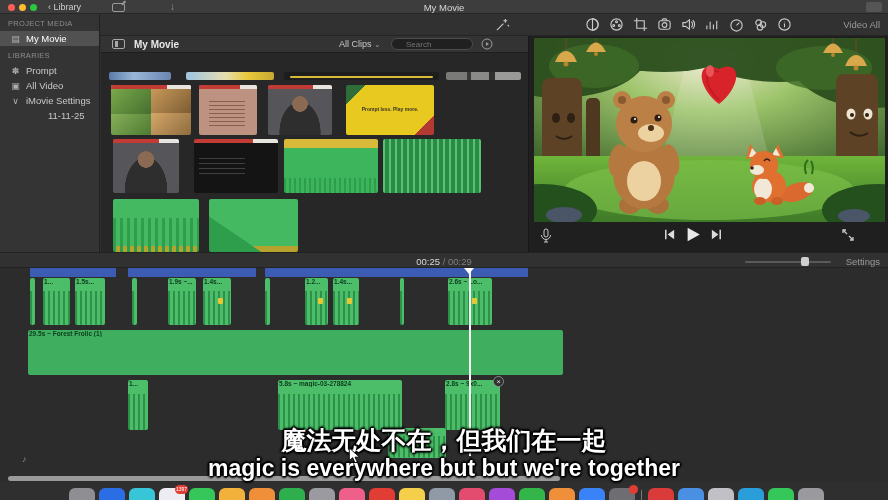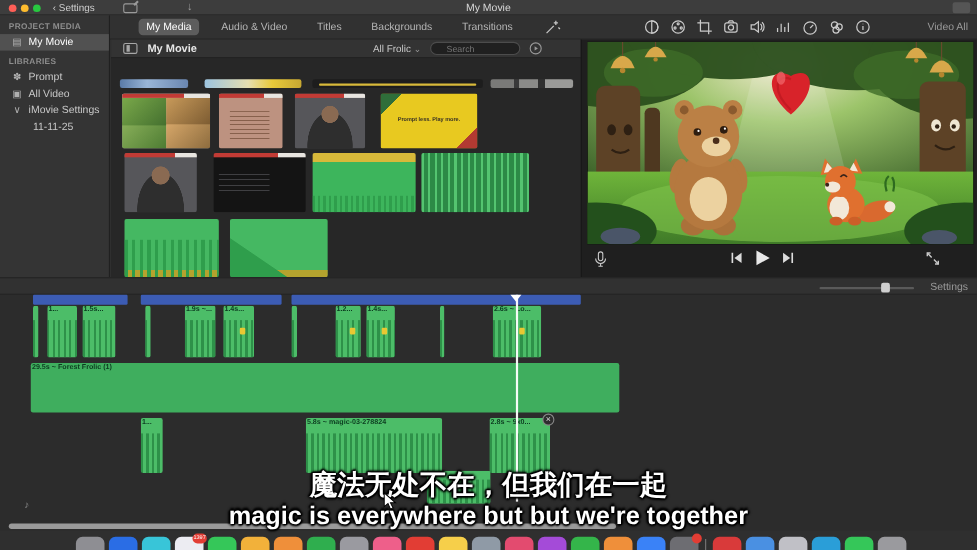--- a/index.html
+++ b/index.html
@@ -19,25 +19,25 @@
   #tabs{position:absolute;left:126px;top:3px;display:flex;gap:13px;align-items:center}
   .tab{color:#b5b5b5;font-size:9.5px;padding:2px 7px;border-radius:4px;white-space:nowrap}
   .tab.active{background:#5d5d5d;color:#fff}
   #adjust-icons{position:absolute;left:585px;top:3px;display:flex;gap:9px;align-items:center}
   .icx{width:15px;height:15px;display:block}
   .icx path,.icx circle,.icx rect,.icx line{stroke:#c9c9c9;fill:none;stroke-width:1.2}
   #reset-all{position:absolute;right:8px;top:5px;color:#9a9a9a;font-size:9.5px}
   #wand{position:absolute;left:495px;top:3px}
   
   #sidebar{position:absolute;left:0;top:14px;width:100px;height:238px;background:#343434;border-right:1px solid #202020}
-  .sb-header{color:#8d8d8d;font-size:7.5px;font-weight:bold;letter-spacing:.3px;padding:5px 0 3px 8px}
+  .sb-header{color:#8d8d8d;font-size:7.5px;font-weight:normal;letter-spacing:.3px;padding:5px 0 3px 8px}
   .sb-row{display:flex;align-items:center;gap:5px;height:15px;padding-left:10px;color:#c9c9c9;font-size:9.5px;white-space:nowrap}
   .sb-row.sel{background:#515151;color:#fff}
   .sb-ic{width:11px;color:#b0b0b0;font-size:9px;text-align:center}
-  .sb-indent{padding-left:30px}
+  .sb-indent{padding-left:48px}
   
   #browser{position:absolute;left:101px;top:36px;width:427px;height:216px;background:#272727}
   #bheader{position:absolute;left:0;top:0;width:100%;height:17px;background:#333;border-bottom:1px solid #1e1e1e}
   #panel-toggle{position:absolute;left:11px;top:3px;width:13px;height:10px;border:1px solid #a8a8a8;border-radius:2px}
   #panel-toggle:after{content:"";position:absolute;left:2px;top:1px;width:3px;height:6px;background:#a8a8a8}
   #btitle{position:absolute;left:33px;top:3px;color:#e8e8e8;font-weight:bold;font-size:10px}
   #all-clips{position:absolute;left:238px;top:3px;color:#c9c9c9;font-size:9px}
   #all-clips .chev{color:#9a9a9a;font-size:8px}
   #bsearch{position:absolute;left:290px;top:2px;width:82px;height:12px;background:#202020;border:1px solid #4c4c4c;border-radius:6px;color:#8a8a8a;font-size:8px;padding:0 4px 0 14px;outline:none}
   #search-mag{position:absolute;left:294px;top:4px}
@@ -102,35 +102,28 @@
   .dock-div{width:1px;height:22px;background:rgba(255,255,255,.35);margin:2px 2px 0;flex:0 0 auto}
   #cursor{position:absolute;left:348px;top:448px}
 </style>
 </head>
 <body>
 
 <div id="titlebar">
   <span class="tl-dot" style="left:8px;background:#ff5f57"></span>
   <span class="tl-dot" style="left:19px;background:#febc2e"></span>
   <span class="tl-dot" style="left:30px;background:#28c840"></span>
-  <span id="back-btn">‹ Settings</span>
+  <span id="back-btn">‹ Library</span>
   <span id="tb-share"></span>
   <span id="tb-down">↓</span>
   <span id="win-title">My Movie</span>
   <span id="tb-widget"></span>
 </div>
 
 <div id="tabstrip">
-  <div id="tabs">
-      <div class="tab active">My Media</div>
-      <div class="tab">Audio &amp; Video</div>
-      <div class="tab">Titles</div>
-      <div class="tab">Backgrounds</div>
-      <div class="tab">Transitions</div>
-    </div>
   <svg id="wand" class="icx" viewBox="0 0 16 16">
     <path d="M2 14 L9 7"></path>
       <path d="M11 2v4M9 4h4M13.5 8.5l1.5 1.5"></path>
   </svg>
   <div id="adjust-icons">
     <svg class="icx" viewBox="0 0 16 16">
         <circle cx="8" cy="8" r="6"></circle>
         <path d="M8 2 a6 6 0 0 1 0 12 z" fill="#c9c9c9"></path>
       </svg>
     <svg class="icx" viewBox="0 0 16 16">
@@ -197,21 +190,21 @@
       <div class="sb-row sb-indent">
         <span>11-11-25</span>
       </div>
     </div>
 </div>
 
 <div id="browser">
   <div id="bheader">
     <span id="panel-toggle"></span>
     <span id="btitle">My Movie</span>
-    <span id="all-clips"><span>All Frolic</span> <span class="chev">⌄</span></span>
+    <span id="all-clips"><span>All Clips</span> <span class="chev">⌄</span></span>
     <svg id="search-mag" width="8" height="8" viewBox="0 0 10 10">
         <circle cx="4" cy="4" r="3" fill="none" stroke="#8a8a8a"></circle>
         <path d="M6.5 6.5L9 9" stroke="#8a8a8a"></path>
       </svg>
     <input id="bsearch" placeholder="Search" style="">
     <svg id="circ-play" width="12" height="12" viewBox="0 0 12 12">
         <circle cx="6" cy="6" r="5" fill="none" stroke="#9a9a9a"></circle>
         <path d="M5 4l3 2-3 2z" fill="#9a9a9a"></path>
       </svg>
   </div>
@@ -361,20 +354,21 @@
         <path d="M2 2l7 5-7 5z" fill="#dcdcdc"></path>
       </svg>
     <svg class="pc" style="left:312px" width="14" height="14" viewBox="0 0 14 14">
         <path d="M2 5V2h3M12 9v3H9" fill="none" stroke="#c9c9c9" stroke-width="1.3"></path>
         <path d="M2 2l4 4M12 12L8 8" stroke="#c9c9c9" stroke-width="1.3"></path>
       </svg>
   </div>
 </div>
 
 <div id="tltoolbar">
+  <div id="timecode"><span>00:25</span><span class="total"><span> / </span><span>00:29</span></span></div>
   <div id="zoom-track"></div>
   <div id="zoom-thumb"></div>
   <span id="settings-label">Settings</span>
 </div>
 
 <div id="tl">
 
   <div id="tl-note">♪</div>
   <div id="tl-scrollbar"></div>
 <div class="tbar" style="left: 30px; width: 86px;"></div>

